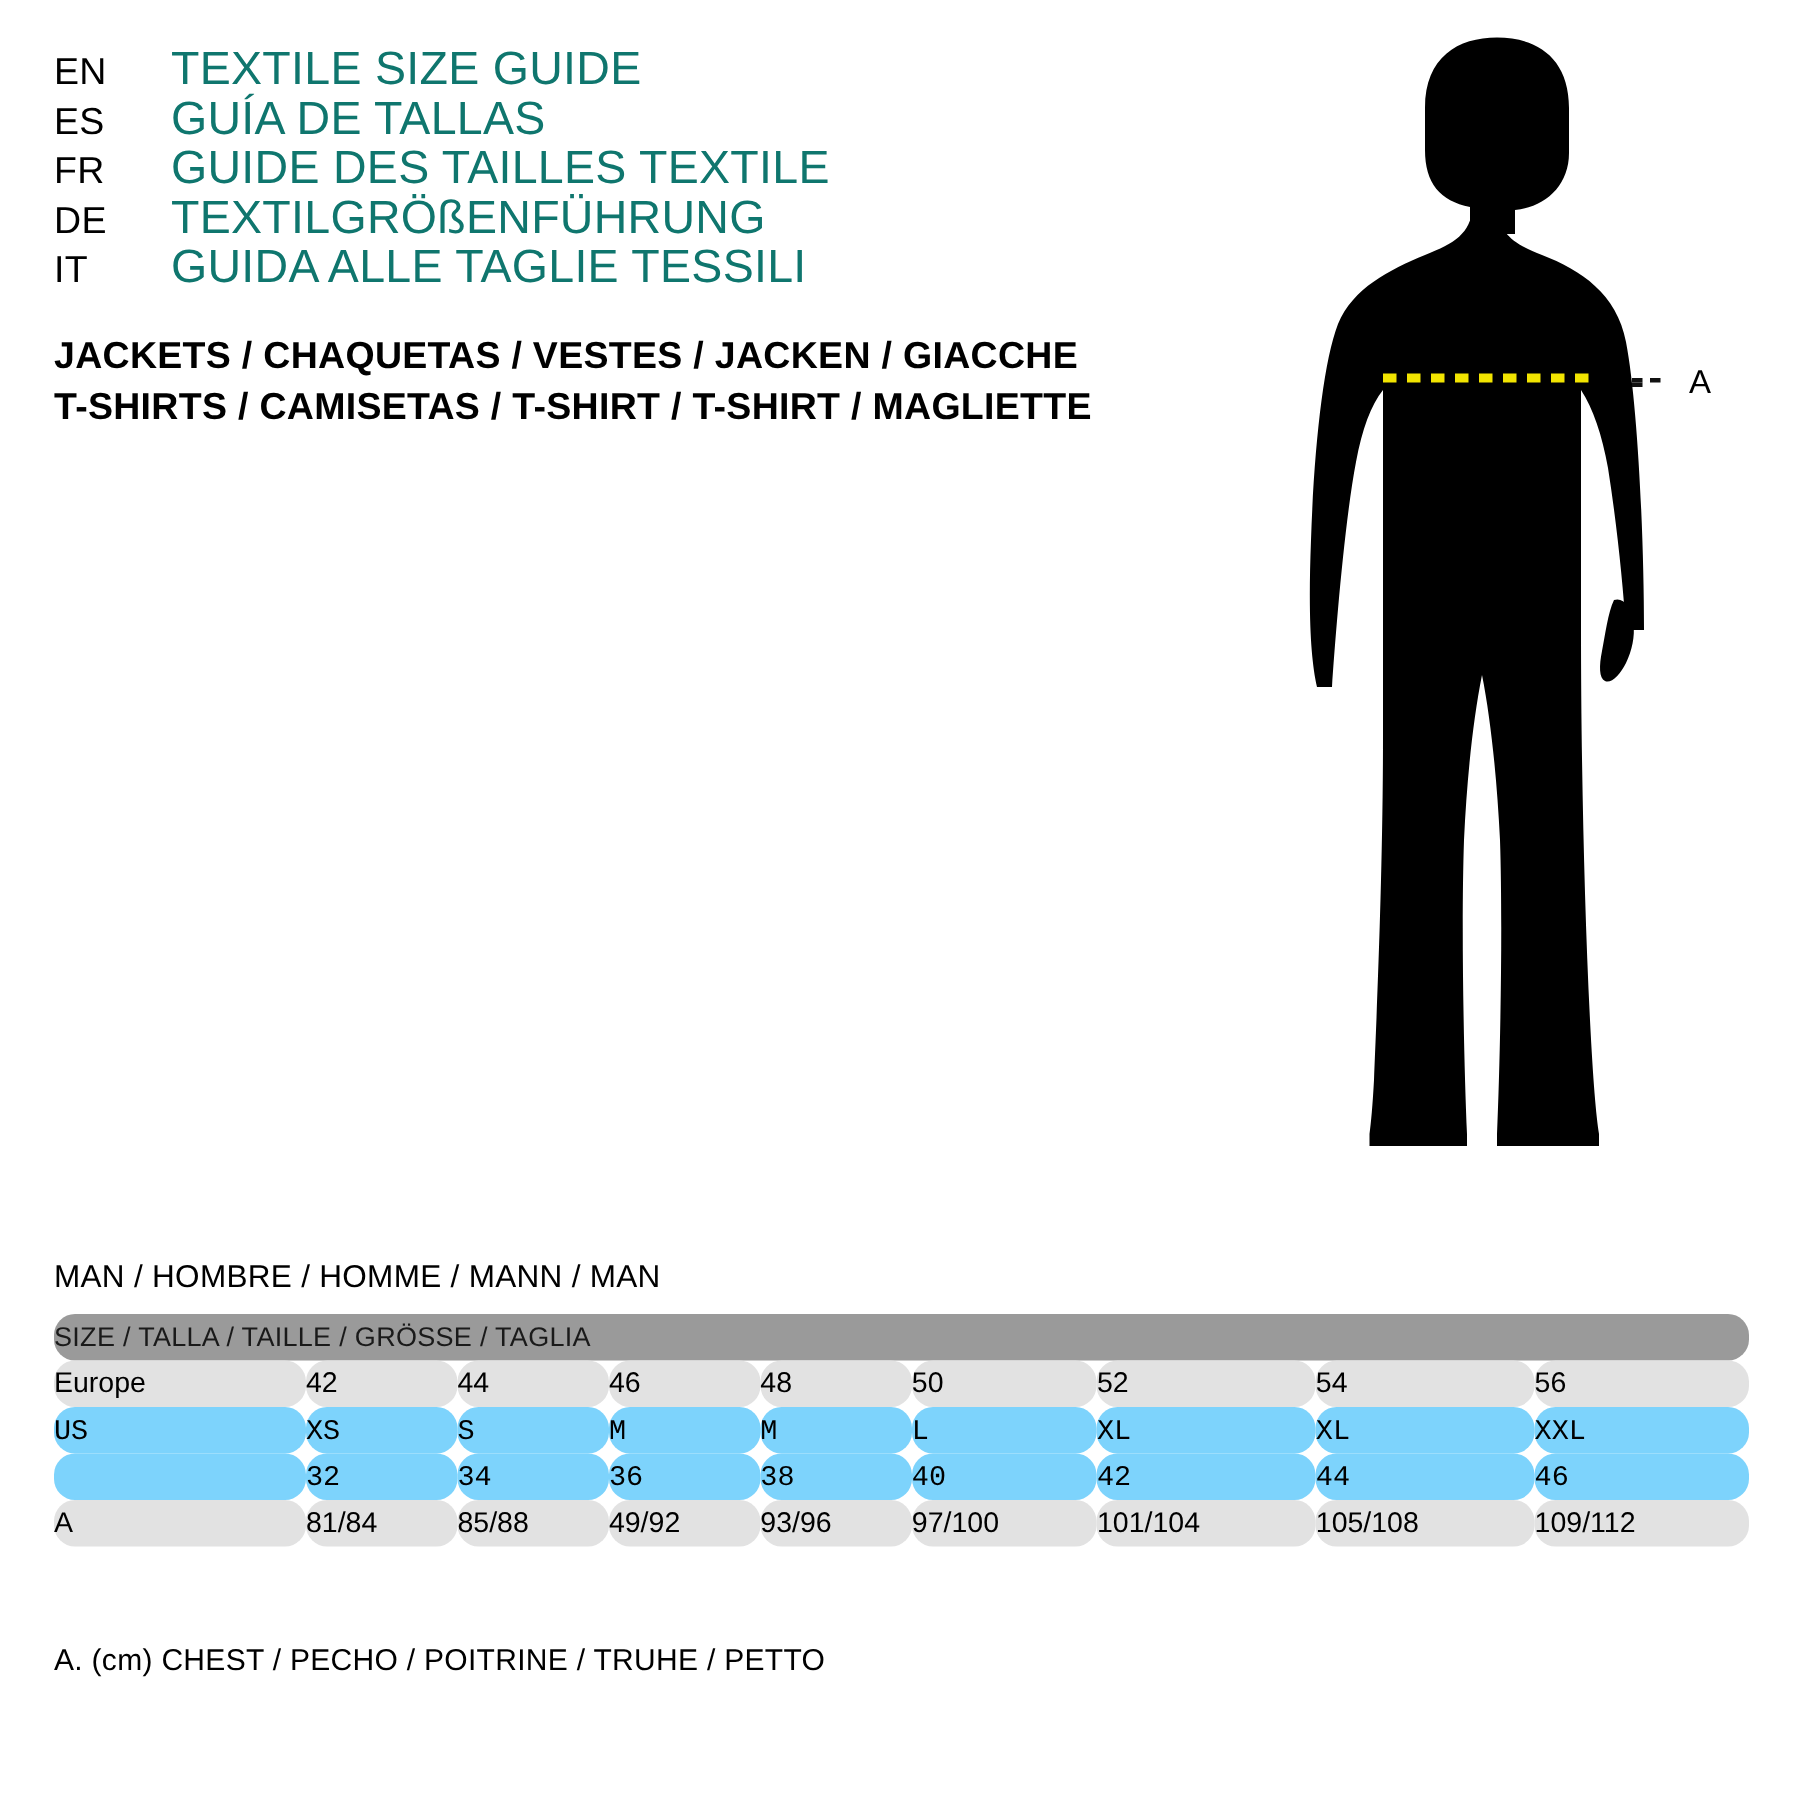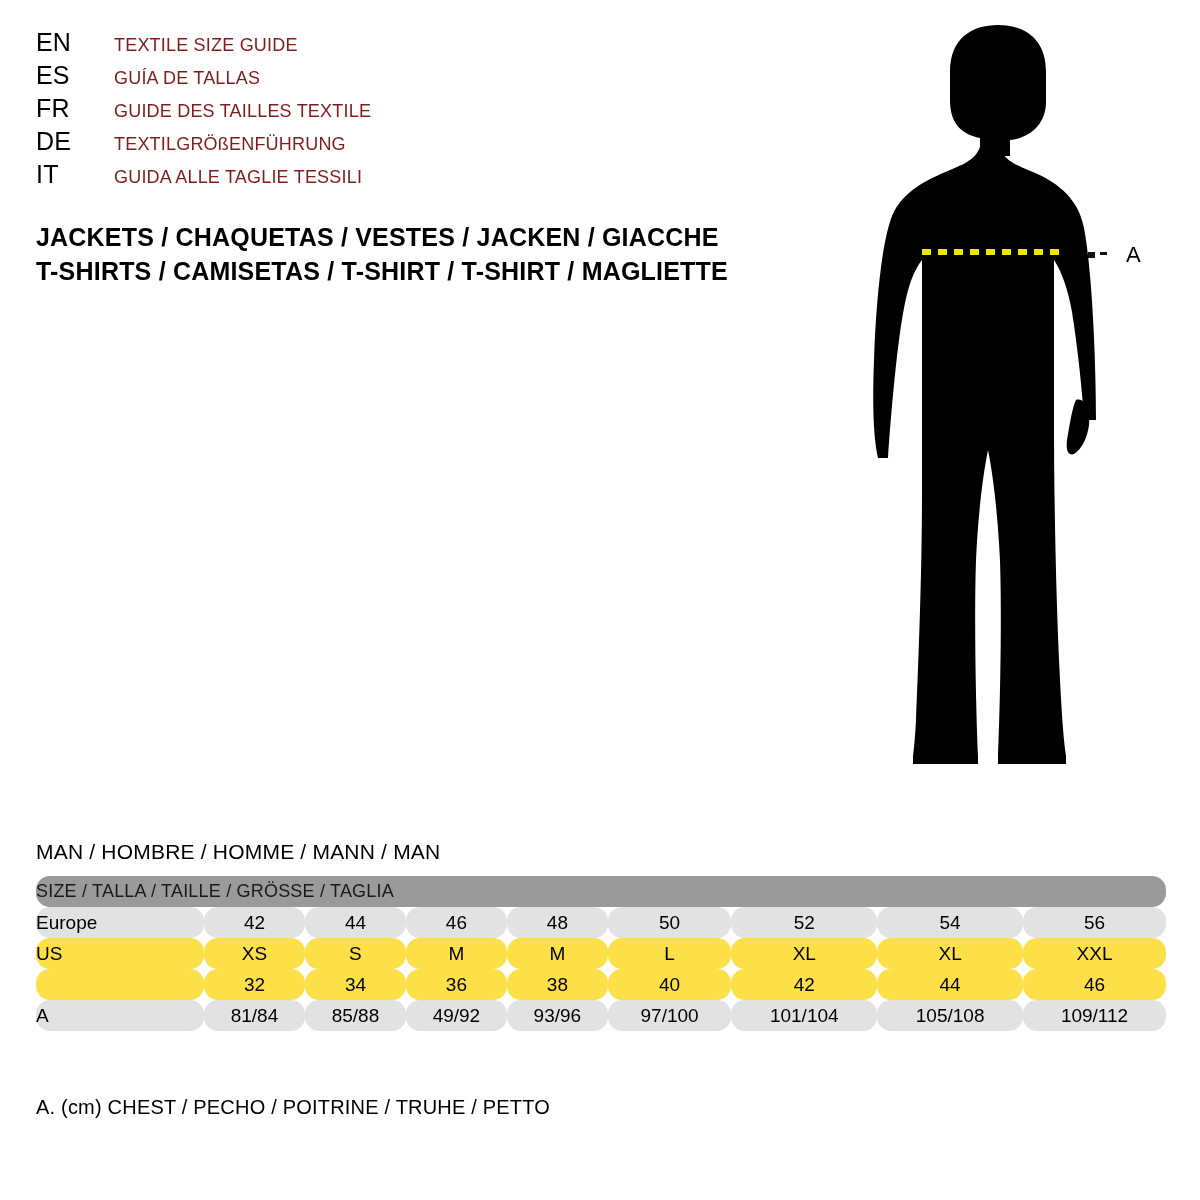--- a/index.html
+++ b/index.html
@@ -33,23 +33,23 @@
     align-items: baseline;
     height: 33px;
   }
   .lang-code {
     width: 78px;
     font-size: 25px;
     letter-spacing: 0.2px;
     color: #000;
   }
   .lang-text {
-    font-size: 18px;
-    letter-spacing: 0.2px;
-    color: #7f1d1d;
+    font-size: 31px;
+    letter-spacing: 0.2px;
+    color: #0f766e;
     white-space: nowrap;
   }
 
   
   .cat-block {
     position: absolute;
     left: 36px;
     top: 220px;
     width: 760px;
   }
@@ -123,34 +123,35 @@
     background: #9a9a9a;
     color: #1a1a1a;
     font-size: 18px;
     letter-spacing: 0.2px;
     padding-left: 8px;
   }
   .row-shade td {
     background: #e2e2e2;
   }
   .row-plain td {
-    background: #fde047;
+    background: #7dd3fc;
+    font-family: Liberation Mono, monospace;
   }
   .row-last td {
     background: #e2e2e2;
   }
   .cell-label {
     padding-left: 8px;
     text-align: left;
     width: 168px;
     font-size: 19px;
     margin-top: 36px;
   }
   .cell-val {
-    text-align: center;
+    text-align: left;
     font-size: 19px;
   }
   .footnote {
     position: absolute;
     left: 36px;
     top: 1096px;
     font-size: 20px;
     letter-spacing: 0.2px;
   }
 </style>

